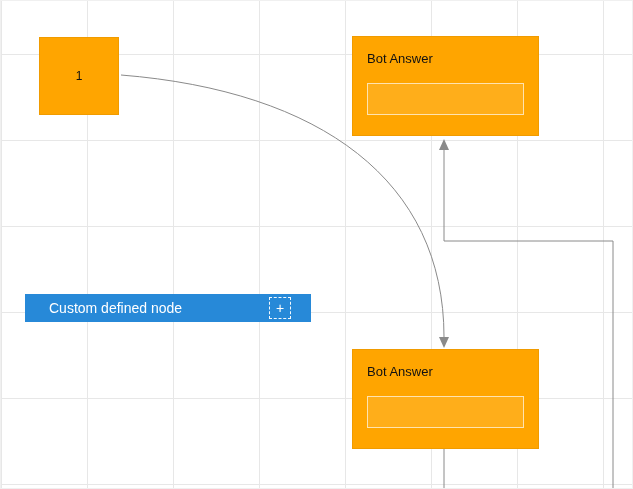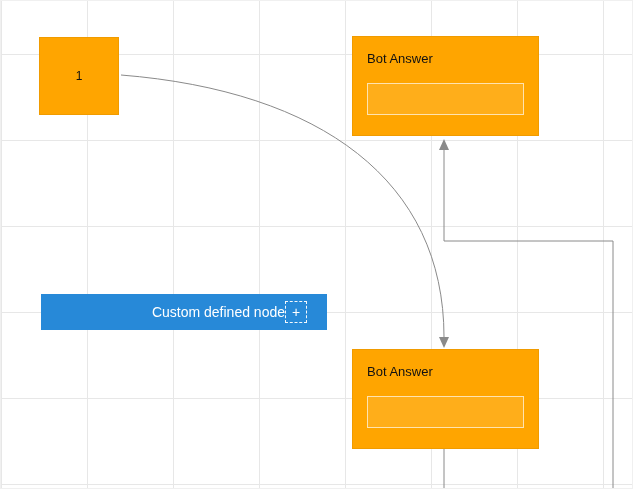--- a/index.html
+++ b/index.html
@@ -10,21 +10,21 @@
     background-image:
       linear-gradient(to right, #e7e7e7 1px, transparent 1px),
       linear-gradient(to bottom, #e7e7e7 1px, transparent 1px);
     background-size:86px 86px;
     background-position:0px 53px;
     overflow:hidden;
     border:1px solid #f0f0f0;
     box-sizing:border-box;
   }
   .connector-layer{position:absolute;left:0;top:0;width:633px;height:489px;}
-  .node{position:absolute;box-sizing:border-box;text-align:right;}
+  .node{position:absolute;box-sizing:border-box;}
   .node-start{
     left:38px;top:36px;width:80px;height:78px;
     background:#ffa500;border:1px solid #f09b00;
     display:flex;align-items:center;justify-content:center;
     font-size:12px;color:#111;
   }
   .node-bot{
     width:187px;height:100px;
     background:#ffa500;border:1px solid #f09b00;
   }
@@ -33,21 +33,21 @@
   .bot-label{
     position:absolute;left:14px;top:14px;
     font-size:13px;color:#111;
   }
   .bot-inner{
     position:absolute;left:14px;right:14px;top:46px;height:30px;
     background:rgba(255,255,255,0.10);
     border:1px solid rgba(255,255,255,0.65);
   }
   .node-custom{
-    left:40px;top:293px;width:286px;height:36px;
+    left:24px;top:293px;width:286px;height:28px;
     background:#2789d8;
     display:flex;align-items:center;
     color:#ffffff;font-size:14px;
   }
   .custom-label{padding-left:24px;flex:1;}
   .add-btn{
     width:20px;height:20px;margin-right:20px;
     border:1px dashed rgba(255,255,255,0.95);
     display:flex;align-items:center;justify-content:center;
     font-size:14px;line-height:1;color:#ffffff;

